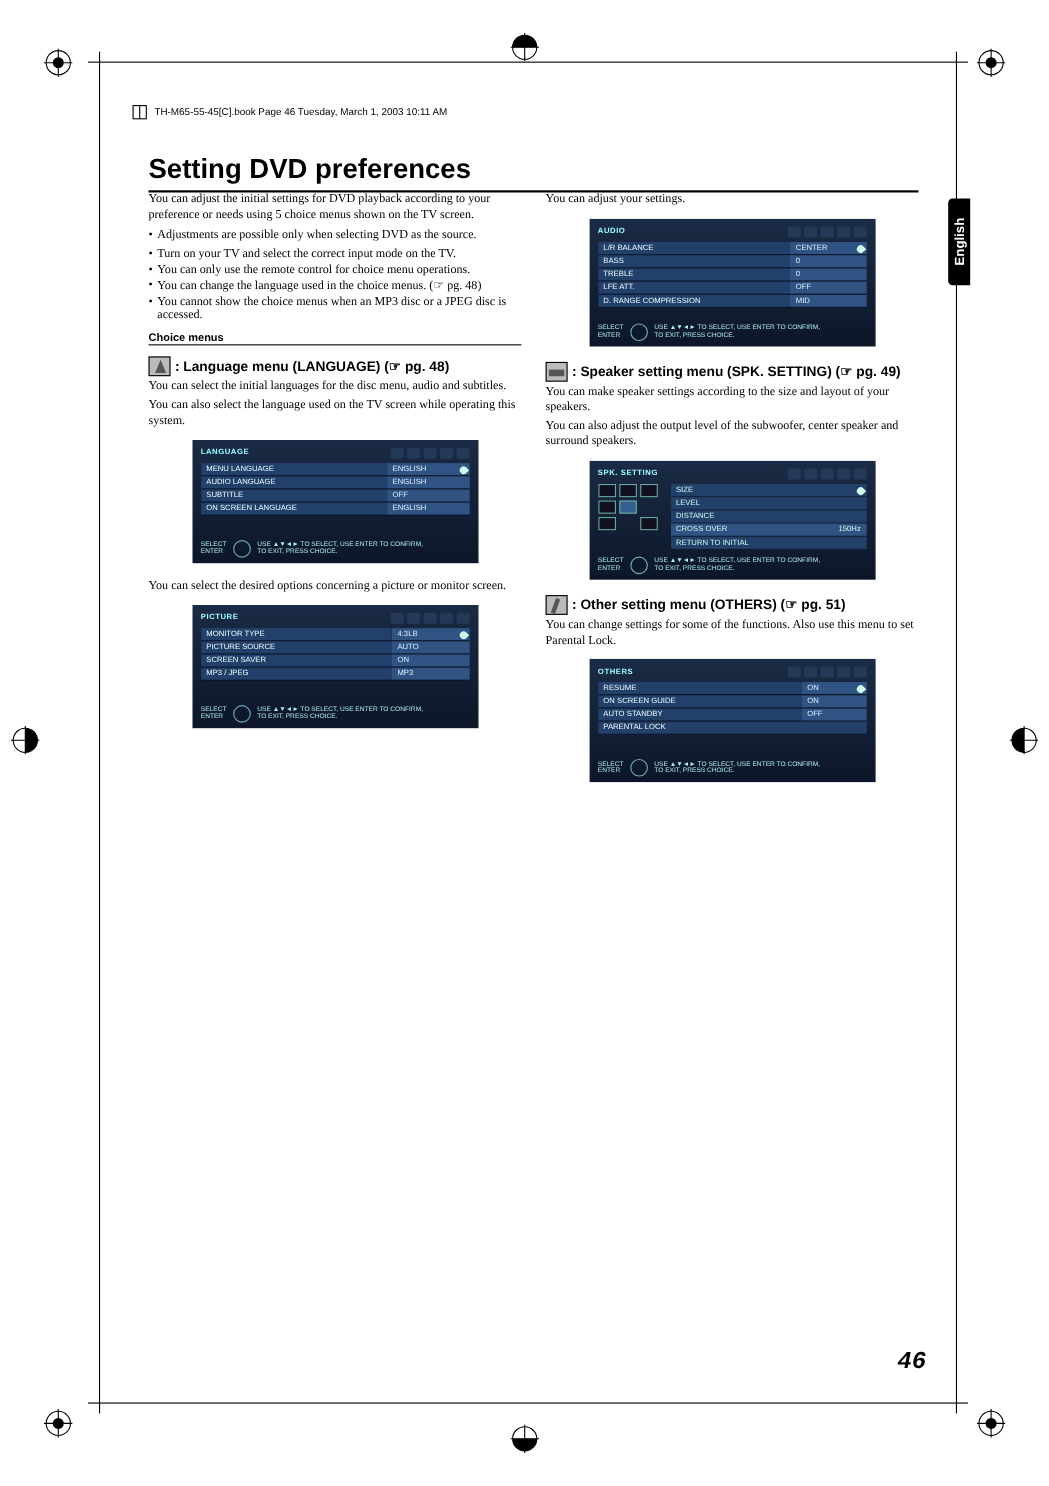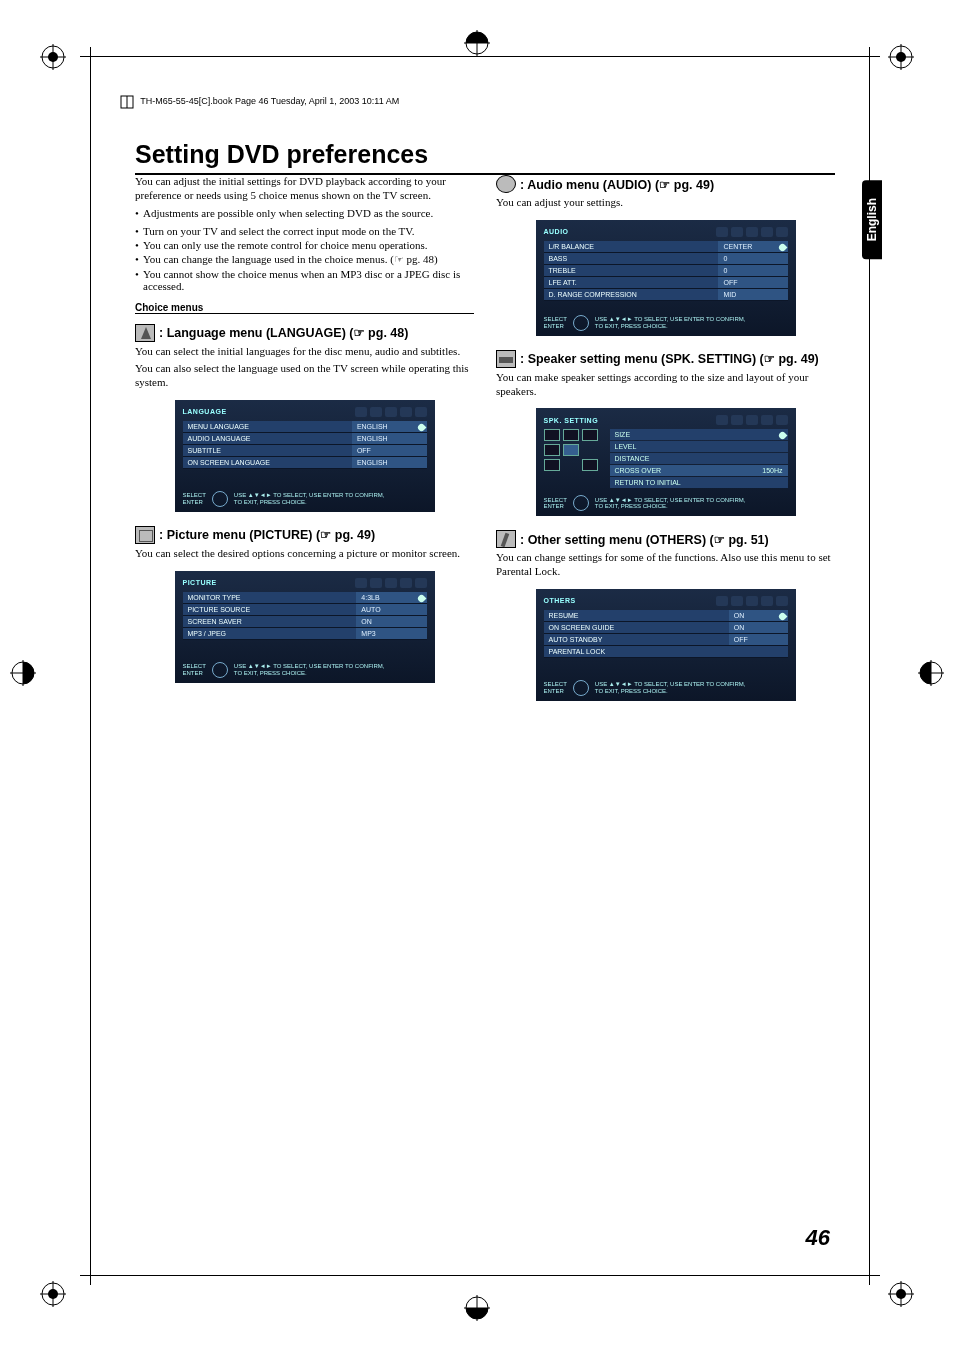--- a/index.html
+++ b/index.html
@@ -129,22 +129,22 @@
   .osd.spk .list div.ret { background:#23406b; }
 
   .side-tab {
     position:absolute; right:72px; top:180px;
     background:#000; color:#fff;
     font-family: Arial,sans-serif; font-weight:bold; font-size:12px;
     writing-mode: vertical-rl; transform:rotate(180deg);
     padding:18px 3px; border-radius:0 4px 4px 0;
   }
   .page-num {
-    position:absolute; right:124px; bottom:100px;
-    font-family: Liberation Sans, sans-serif; font-style:italic; font-weight:bold;
+    position:absolute; right:112px; bottom:100px;
+    font-family: Liberation Mono, monospace; font-style:italic; font-weight:bold;
     font-size:22px;
   }
 </style>
 </head>
 <body>
 
 <div class="register-mark tl"><svg viewBox="0 0 26 26">
       <circle cx="13" cy="13" r="11" fill="none" stroke="#000"></circle>
       <circle cx="13" cy="13" r="5" fill="#000"></circle>
       <line x1="0" y1="13" x2="26" y2="13" stroke="#000"></line>
@@ -193,21 +193,21 @@
       <path d="M2 13 A11 11 0 0 0 24 13 Z" fill="#000"></path>
     </svg></div>
 
 <div class="crop-frame"></div>
 
 <div class="header-line">
   <span class="icon"><svg viewBox="0 0 14 14">
         <rect x="1" y="1" width="12" height="12" fill="none" stroke="#000"></rect>
         <line x1="7" y1="1" x2="7" y2="13" stroke="#000"></line>
       </svg></span>
-  <span>TH-M65-55-45[C].book  Page 46  Tuesday, April 1, 2003  10:11 AM</span>
+  <span>TH-M65-55-45[C].book  Page 46  Tuesday, March 1, 2003  10:11 AM</span>
 </div>
 
 <div class="side-tab">English</div>
 
 <div class="page">
   <h1 class="main">Setting DVD preferences</h1>
 
   <div class="columns">
 
     <div class="col">
@@ -270,24 +270,20 @@
               <div>ENTER</div>
             </div>
             <div class="ctrl"></div>
             <div class="msg">
               <div>USE ▲▼◄► TO SELECT,  USE ENTER TO CONFIRM,</div>
               <div>TO EXIT, PRESS CHOICE.</div>
             </div>
           </div>
       </div>
 
-      <div class="icon-head">
-        <span class="ibox pic"></span>
-        <span>: Picture menu (PICTURE) (☞ pg. 49)</span>
-      </div>
       <p>You can select the desired options concerning a picture or monitor screen.</p>
 
       <div class="osd">
         <div class="head">
             <span class="title">PICTURE</span>
             <span class="tabs">
               <span></span>
               <span></span>
               <span></span>
               <span></span>
@@ -324,24 +320,20 @@
             <div class="msg">
               <div>USE ▲▼◄► TO SELECT,  USE ENTER TO CONFIRM,</div>
               <div>TO EXIT, PRESS CHOICE.</div>
             </div>
           </div>
       </div>
     </div>
 
     <div class="col">
 
-      <div class="icon-head" style="margin-top:0">
-        <span class="ibox aud"></span>
-        <span>: Audio menu (AUDIO) (☞ pg. 49)</span>
-      </div>
       <p>You can adjust your settings.</p>
 
       <div class="osd">
         <div class="head">
             <span class="title">AUDIO</span>
             <span class="tabs">
               <span></span>
               <span></span>
               <span></span>
               <span></span>
@@ -384,20 +376,21 @@
               <div>TO EXIT, PRESS CHOICE.</div>
             </div>
           </div>
       </div>
 
       <div class="icon-head">
         <span class="ibox spk"></span>
         <span>: Speaker setting menu (SPK. SETTING) (☞ pg. 49)</span>
       </div>
       <p>You can make speaker settings according to the size and layout of your speakers.</p>
+      <p>You can also adjust the output level of the subwoofer, center speaker and surround speakers.</p>
 
       <div class="osd spk">
         <div class="head">
             <span class="title">SPK. SETTING</span>
             <span class="tabs">
               <span></span>
               <span></span>
               <span></span>
               <span></span>
               <span></span>

